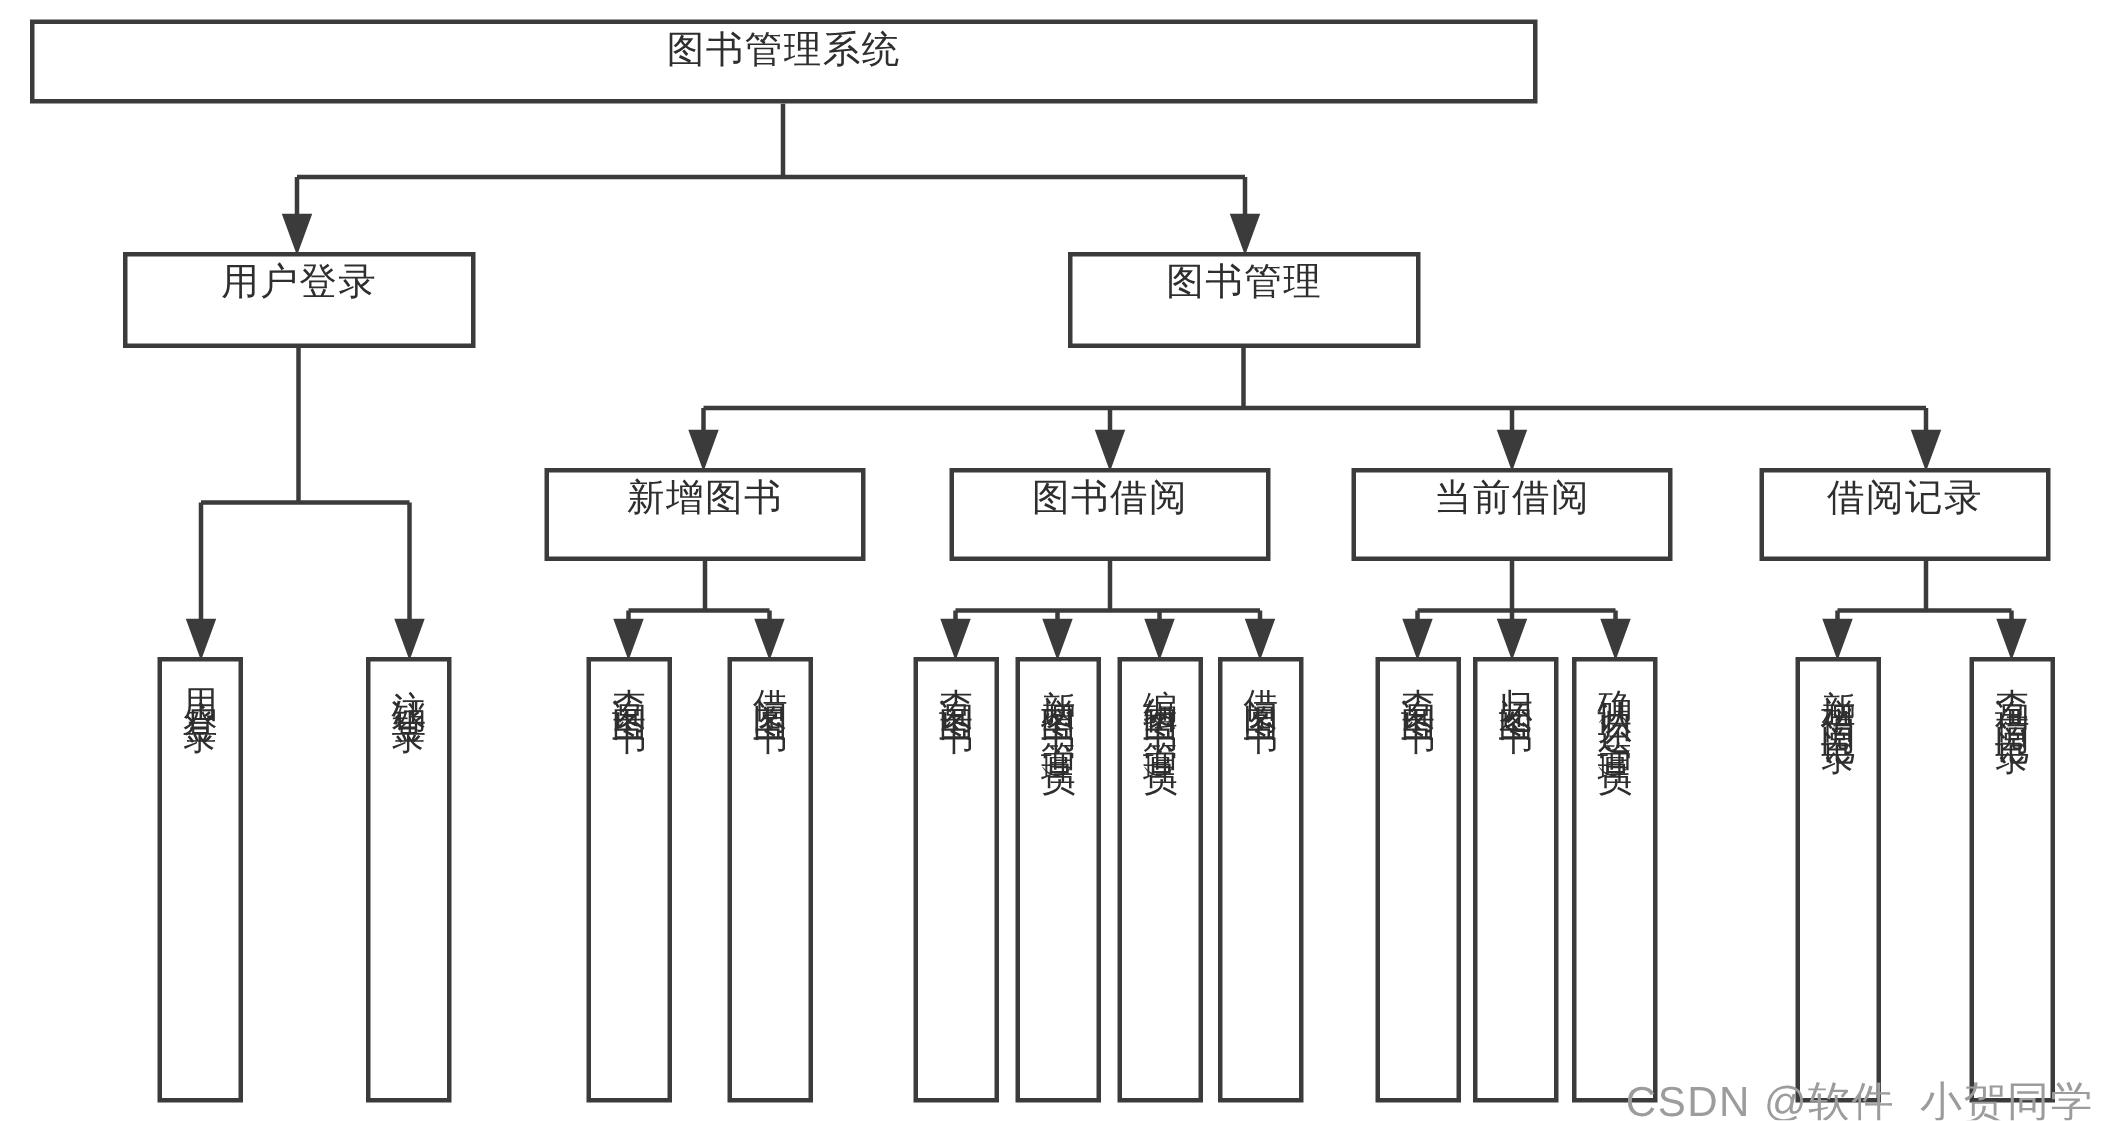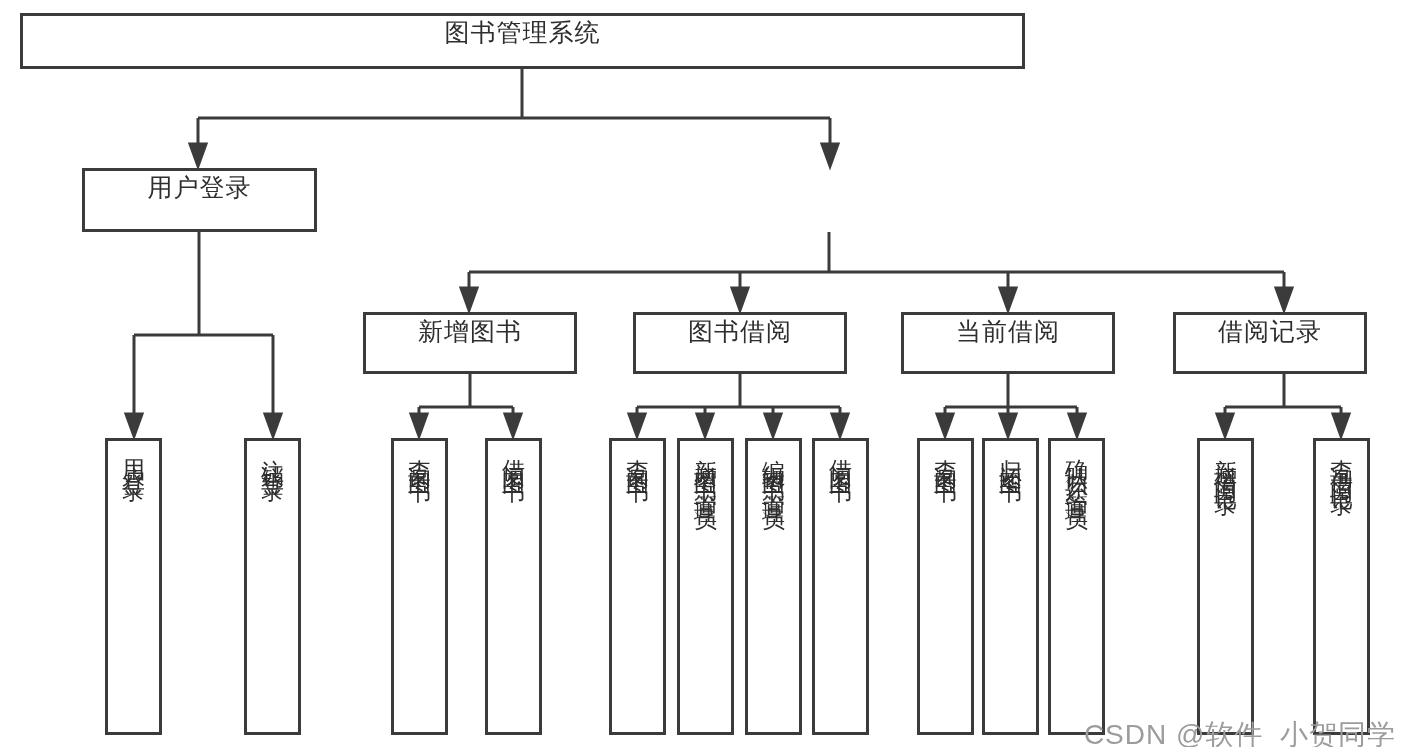--- a/index.html
+++ b/index.html
@@ -134,20 +134,23 @@
     </g>
   </svg>
 
   <div class="node node-h root-box">
     <span>图书管理系统</span>
   </div>
 
   <div class="node node-h lvl2" style="left:82px;">
     <span>用户登录</span>
   </div>
+  <div class="node node-h lvl2" style="left:712px;">
+    <span>图书管理</span>
+  </div>
 
   <div class="node node-h lvl3" style="left:363px;">
     <span>新增图书</span>
   </div>
   <div class="node node-h lvl3" style="left:633px;">
     <span>图书借阅</span>
   </div>
   <div class="node node-h lvl3" style="left:901px;">
     <span>当前借阅</span>
   </div>

